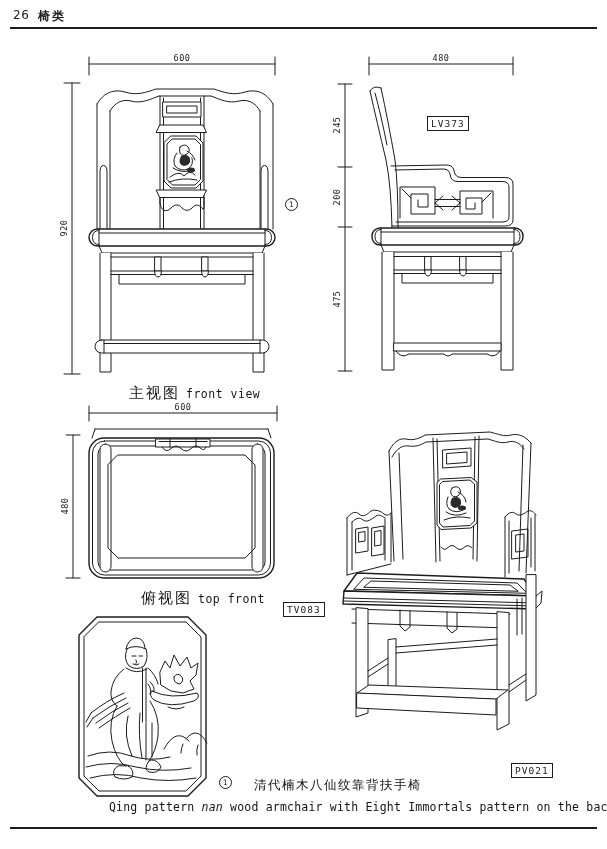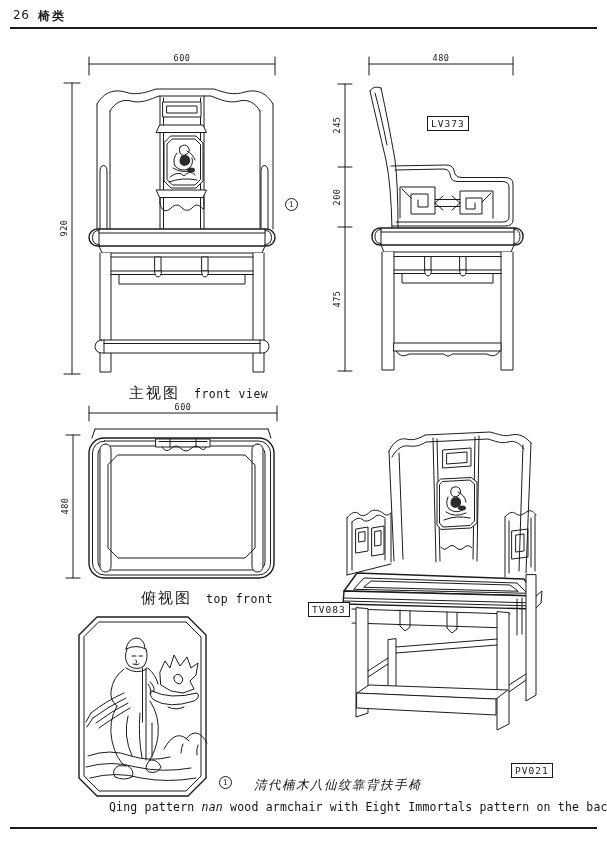--- a/index.html
+++ b/index.html
@@ -15,22 +15,22 @@
   svg .dk{fill:#2b2b2b;stroke:none;}
   svg .thick{stroke-width:1.4;}
   svg text{fill:#1c1c1c;stroke:none;font-family:"DejaVu Sans Mono",monospace;font-size:8.5px;letter-spacing:.5px;}
   .code{position:absolute;border:1.3px solid #1c1c1c;background:#fff;
         font-family:"DejaVu Sans Mono",monospace;font-size:9.5px;line-height:11px;
         padding:1px 3px;letter-spacing:1px;color:#1c1c1c;}
   .marker{position:absolute;width:11px;height:11px;border:1px solid #1c1c1c;border-radius:50%;
           font-size:7.5px;line-height:11px;text-align:center;color:#1c1c1c;background:#fff;}
   .cap{position:absolute;white-space:nowrap;color:#141414;}
   .cap .zh{font-size:15px;letter-spacing:2px;}
-  .cap .en{font-family:"DejaVu Sans Mono",monospace;font-size:11.5px;margin-left:14px;letter-spacing:.5px;}
-  .ftitle{position:absolute;left:254px;top:777px;font-size:12.5px;letter-spacing:1.5px;color:#141414;white-space:nowrap;font-style:italic;}
+  .cap .en{font-family:"DejaVu Sans Mono",monospace;font-size:11.5px;margin-left:6px;letter-spacing:.5px;}
+  .ftitle{position:absolute;left:254px;top:777px;font-size:12.5px;letter-spacing:1.5px;color:#141414;white-space:nowrap;}
   .fsub{position:absolute;left:109px;top:800px;font-family:"DejaVu Sans Mono",monospace;
         font-size:11.5px;color:#141414;white-space:nowrap;letter-spacing:.2px;}
   .fsub .it{font-style:italic;}
 </style>
 </head>
 <body>
 
 <div id="page">
 
   <span class="hdr num">26</span>
@@ -296,21 +296,21 @@
       <path d="M124,693 Q106,701 91,713 M126,698 Q109,706 93,718 M128,703 Q112,711 96,723 M130,708 Q116,716 99,728 M91,713 L86,722 M93,718 L87,727"></path>
       <path d="M117,706 Q108,721 112,741 Q116,759 125,766 M150,701 Q160,716 158,736 Q156,751 149,761 M128,716 Q123,736 132,756 M140,713 Q138,736 142,758"></path>
       <path d="M146,723 L146,760 M152,723 L152,757"></path>
       <path d="M118,766 Q111,770 115,777 Q124,781 132,777 Q135,770 128,766 Z M149,761 Q143,769 149,772 Q158,774 161,767 Q158,760 152,760 Z"></path>
       <path d="M164,749 Q176,727 189,741 M183,744 Q181,748 181,753 M186,739 Q197,725 207,743 M198,745 Q196,750 197,755"></path>
       <path d="M88,756 Q110,748 131,756 Q150,762 170,757 M86,767 Q111,760 136,767 Q163,773 191,768 M90,778 Q116,771 141,778 Q168,783 196,778"></path>
     </g>
   </svg>
 
   <div class="code" style="left:427px;top:116px">LV373</div>
-  <div class="code" style="left:308px;top:602px">TV083</div>
+  <div class="code" style="left:283px;top:602px">TV083</div>
   <div class="code" style="left:511px;top:763px">PV021</div>
 
   <div class="marker" style="left:285px;top:198px">1</div>
   <div class="marker" style="left:219px;top:776px">1</div>
 
   <div class="cap" style="left:129px;top:383px">
     <span class="zh">主视图</span><span class="en">front view</span>
   </div>
   <div class="cap" style="left:141px;top:588px">
     <span class="zh">俯视图</span><span class="en">top front</span>

